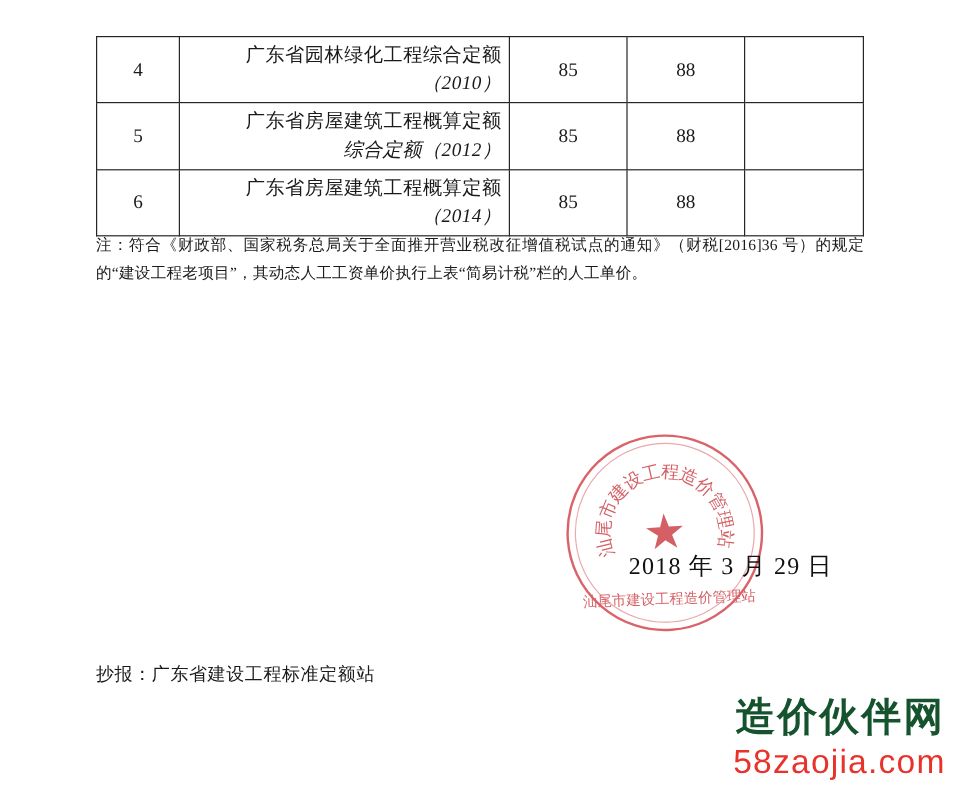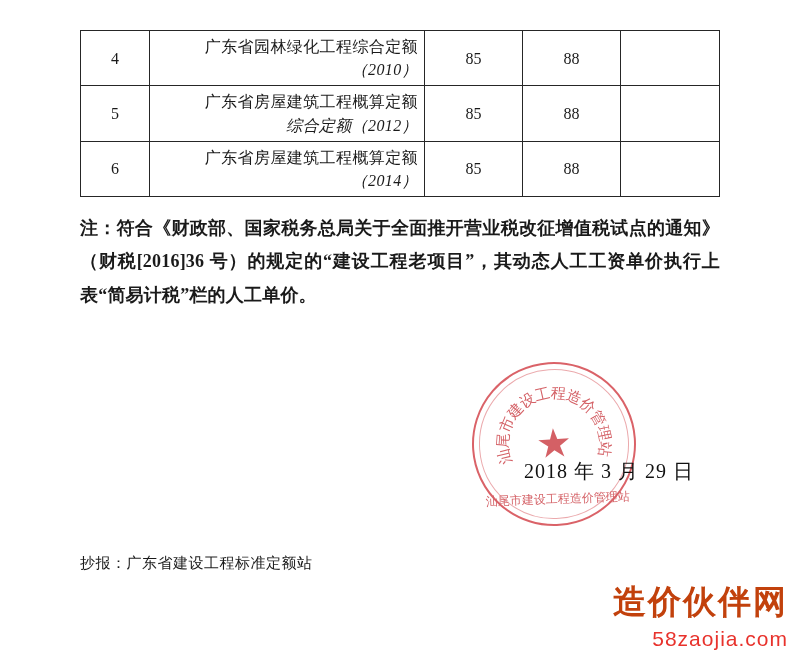--- a/index.html
+++ b/index.html
@@ -58,27 +58,26 @@
   }
   .name-line2 {
     display: block;
     font-style: italic;
   }
 
   
   .note {
     position: absolute;
     left: 80px;
-    top: 212px;
+    top: 192px;
     width: 640px;
-    font-size: 18px;
+    font-size: 13px;
     line-height: 1.85;
     text-align: justify;
     letter-spacing: 0.2px;
-    font-weight: bold;
   }
 
   
   .seal {
     position: absolute;
     left: 472px;
     top: 362px;
     width: 160px;
     height: 160px;
     border: 2.5px solid #d0373e;
@@ -156,27 +155,27 @@
   .watermark {
     position: absolute;
     right: 12px;
     bottom: 10px;
     text-align: right;
     user-select: none;
   }
   .wm-main {
     font-size: 33px;
     font-weight: bold;
-    color: #c2410c;
+    color: #14532d;
     letter-spacing: 2px;
-    font-family: Liberation Mono, monospace;
+    font-family: Liberation Sans, sans-serif;
     line-height: 1.1;
   }
   .wm-sub {
-    font-size: 21px;
+    font-size: 28px;
     color: #e8322c;
     font-family: "Liberation Sans", sans-serif;
     letter-spacing: 1px;
     margin-top: 4px;
   }
 </style>
 </head>
 <body>
 
 <div class="page">

